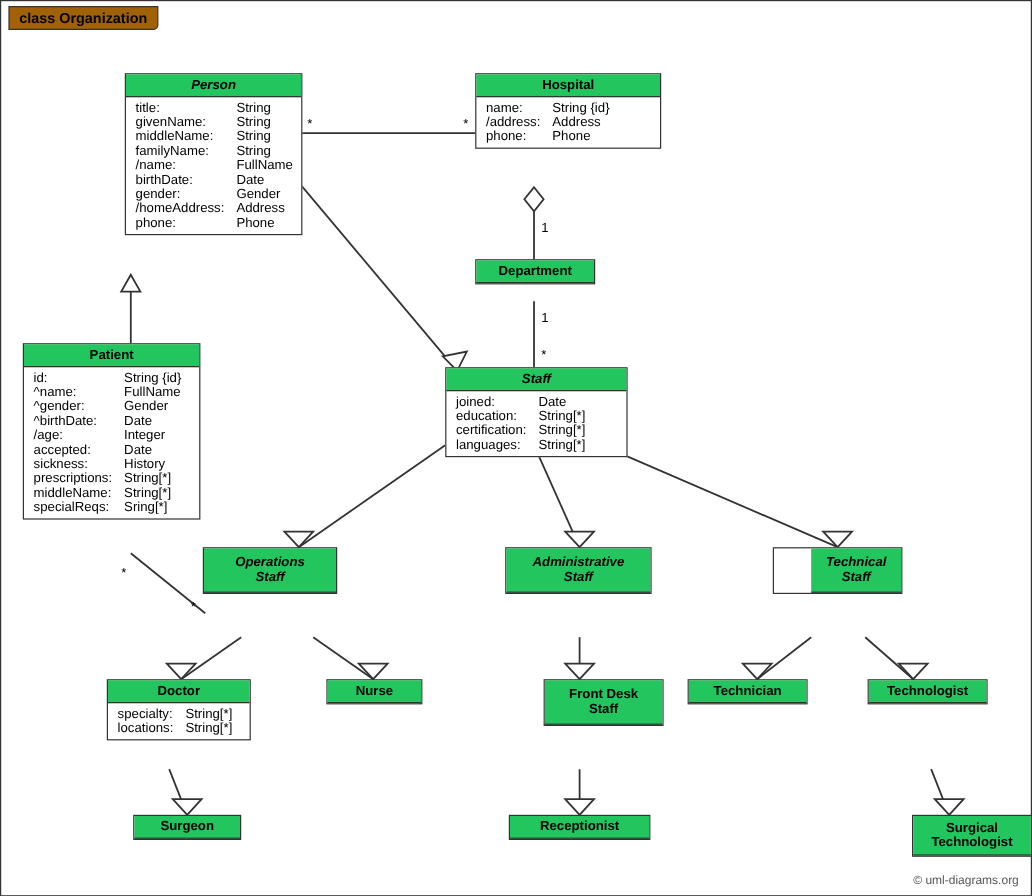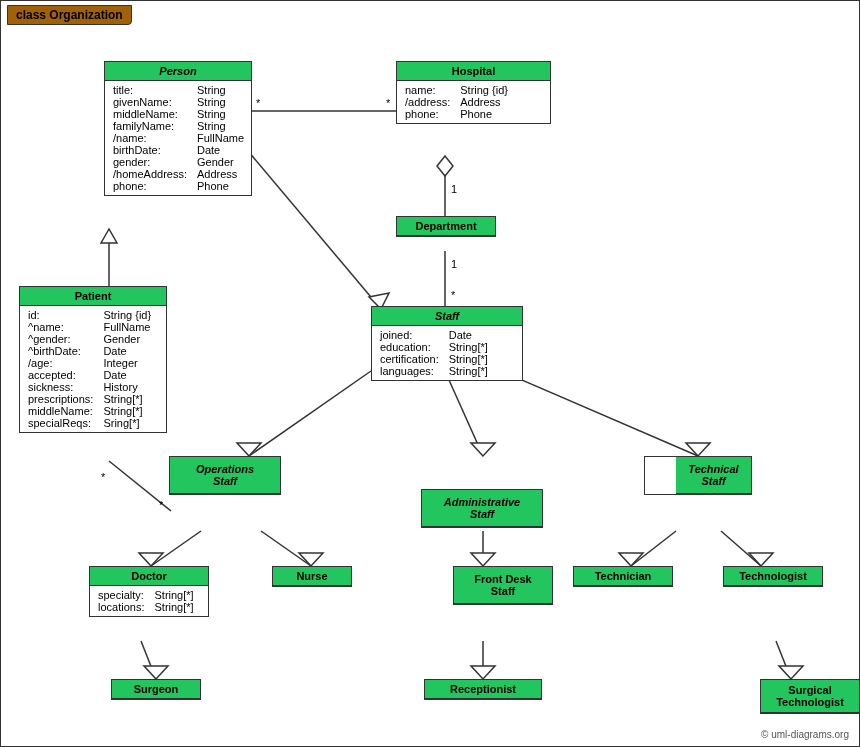--- a/index.html
+++ b/index.html
@@ -291,21 +291,21 @@
             </tr>
       </tbody>
         </table>
     </div>
   </div>
 
   <div class="uml-box" style="left:168px; top:455px; width:112px; text-align:center;">
     <div class="title" style="font-style:italic; font-weight:bold; padding:6px 4px;">Operations<br>Staff</div>
   </div>
 
-  <div class="uml-box" style="left:420px; top:455px; width:122px; text-align:center;margin-top:33px;">
+  <div class="uml-box" style="left:420px; top:455px; width:122px; text-align:center;">
     <div class="title" style="font-style:italic; font-weight:bold; padding:6px 4px;">Administrative<br>Staff</div>
   </div>
 
   <div class="uml-box" style="left:643px; top:455px; width:108px; text-align:center;padding-left:31px;">
     <div class="title" style="font-style:italic; font-weight:bold; padding:6px 4px;">Technical<br>Staff</div>
   </div>
 
   <div class="uml-box" style="left:88px; top:565px; width:120px;">
     <div class="title normal">Doctor</div>
     <div class="attrs">

